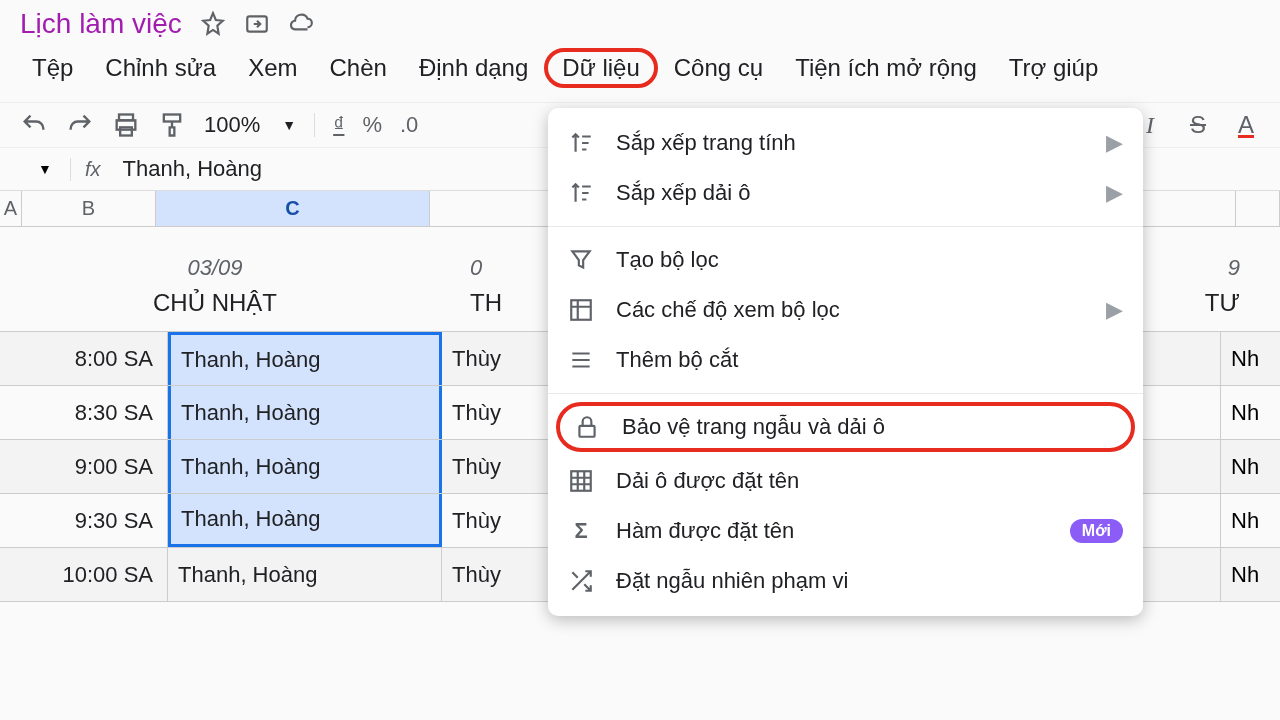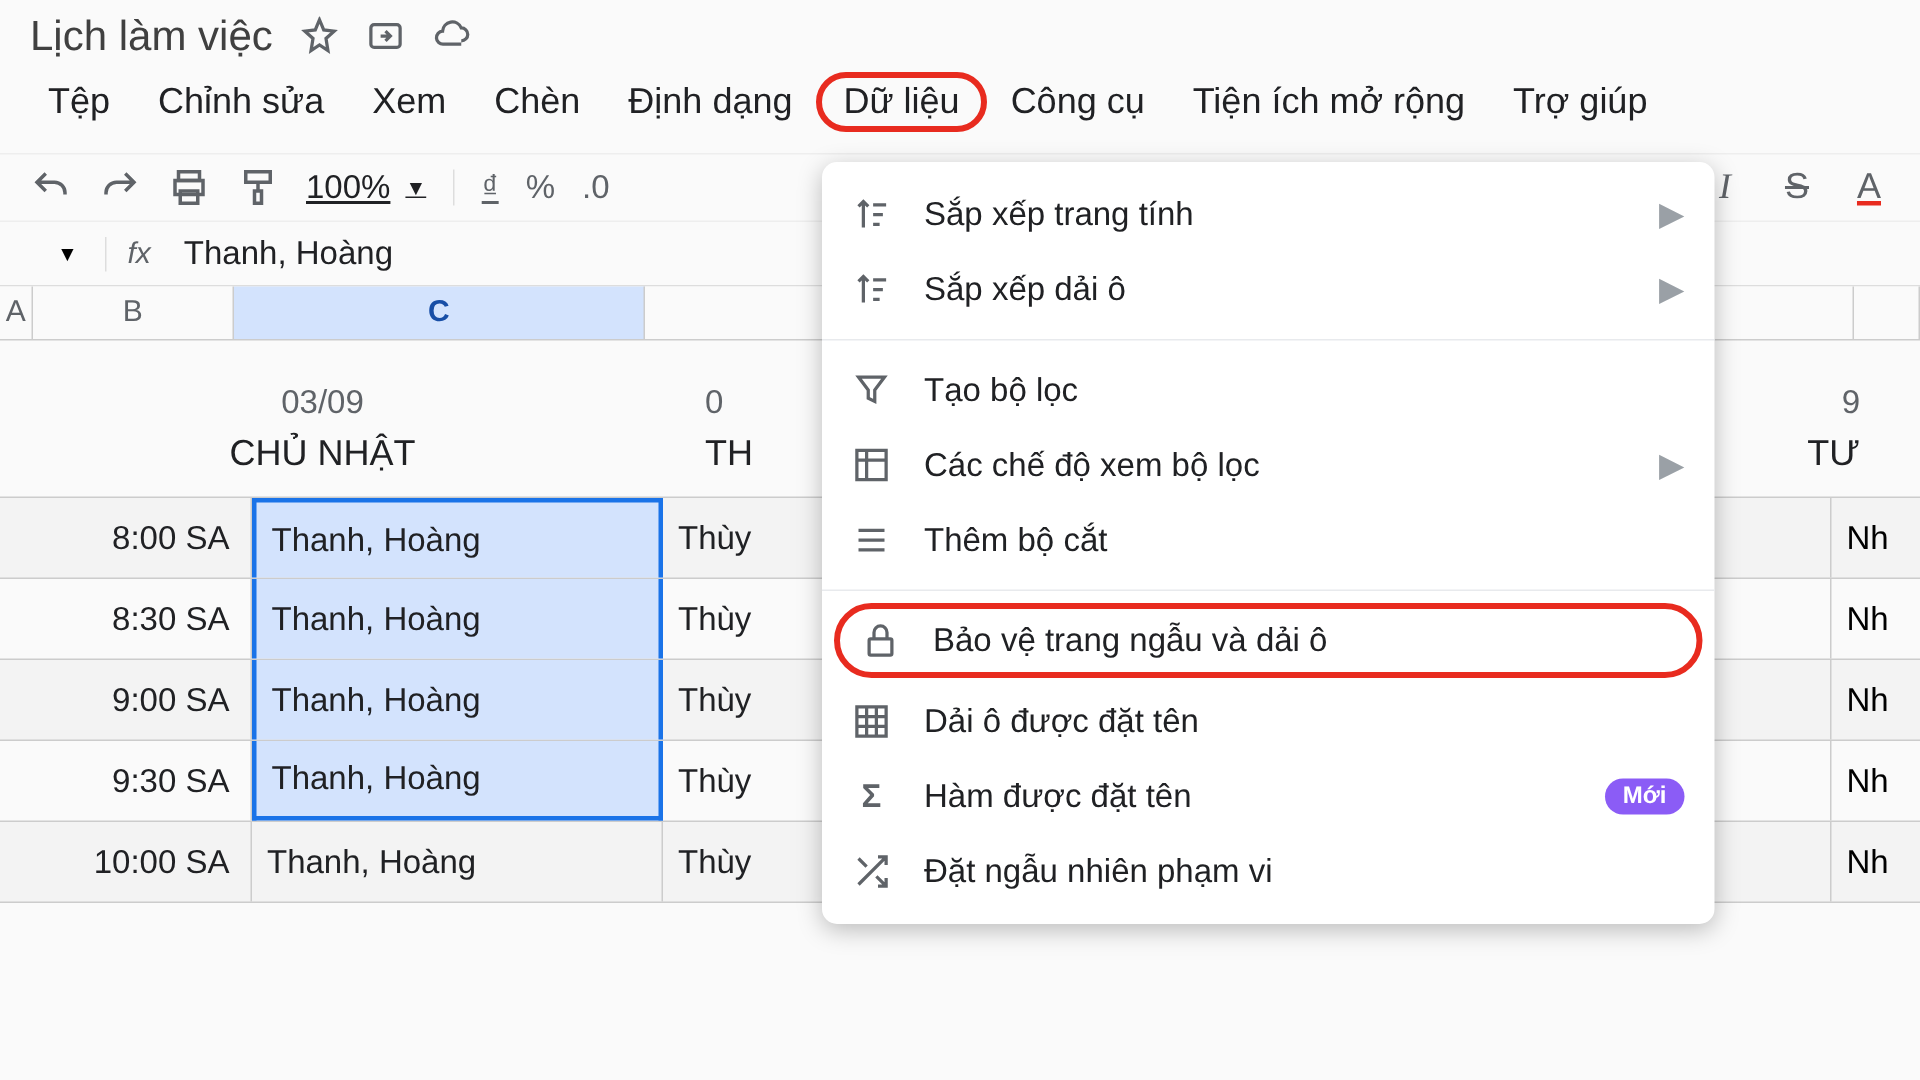--- a/index.html
+++ b/index.html
@@ -1,49 +1,49 @@
 <!DOCTYPE html>
 <html><head>
 <meta charset="utf-8">
 <style>
 * { margin: 0; padding: 0; box-sizing: border-box; font-family: Arial, sans-serif; }
 body { background: #fafafa; width: 1280px; height: 720px; overflow: hidden; position: relative; }
 
 .title-bar { display: flex; align-items: center; padding: 8px 20px 4px; gap: 18px; }
-.doc-title { font-size: 28px; color: #404040; }
+.doc-title { font-size: 28px; color: #a21caf; }
 .title-icon { width: 26px; height: 26px; display: flex; align-items: center; justify-content: center; color: #5f6368; }
 
 .menu-bar { display: flex; align-items: center; padding: 4px 16px 14px; gap: 0; }
 .menu-item { font-size: 24px; color: #202124; padding: 6px 16px; cursor: pointer; }
 .menu-item.active { border: 4px solid #e82b1f; border-radius: 26px; padding: 2px 14px; color: #202124; }
 
 .toolbar { display: flex; align-items: center; padding: 8px 20px; border-top: 1px solid #eee; border-bottom: 1px solid #eee; gap: 18px; }
 .tb-btn { width: 28px; height: 28px; display: flex; align-items: center; justify-content: center; color: #5f6368; }
-.zoom { font-size: 22px; color: #202124; display: flex; align-items: center; gap: 10px; text-decoration: underline; }
+.zoom { font-size: 22px; color: #202124; display: flex; align-items: center; gap: 22px; }
 .tb-text { font-size: 22px; color: #5f6368; }
 .toolbar-right { display: flex; align-items: center; gap: 20px; margin-left: auto; }
 
 .formula-bar { display: flex; align-items: center; padding: 8px 20px; border-bottom: 1px solid #ddd; }
 .fx-dropdown { width: 50px; display: flex; justify-content: center; }
 .fx-label { font-style: italic; font-size: 20px; color: #5f6368; padding: 0 14px; border-left: 1px solid #ddd; }
 .fx-value { font-size: 22px; color: #202124; padding-left: 8px; }
 
 .col-headers { display: flex; border-bottom: 1px solid #ccc; }
 .ch { border-right: 1px solid #ccc; text-align: center; font-size: 20px; color: #5f6368; padding: 6px 0; background: #fafafa; }
 .ch.selected { background: #d3e3fd; color: #174ea6; font-weight: bold; }
 .ch-a { width: 22px; }
 .ch-b { width: 134px; }
 .ch-c { width: 274px; }
 .ch-d { width: 118px; flex-grow: 1; }
 
 .grid { position: relative; }
 .day-headers { display: flex; padding-top: 28px; padding-bottom: 14px; }
 .day-col { text-align: center; }
 .day-col.c1 { width: 430px; margin-left: 0; }
-.day-col .date { font-size: 22px; color: #5f6368; }
+.day-col .date { font-size: 22px; color: #5f6368; font-style: italic; }
 .day-col .name { font-size: 24px; font-weight: normal; color: #202124; margin-top: 8px; }
 .day-col.partial { margin-left: 40px; text-align: left; }
 .day-col.right-partial { margin-left: auto; text-align: right; padding-right: 40px; }
 
 .schedule { border-top: 1px solid #ccc; }
 .sched-row { display: flex; border-bottom: 1px solid #ccc; height: 54px; align-items: stretch; }
 .sched-row:nth-child(odd) { background: #f3f3f3; }
 .time-cell { width: 168px; text-align: right; padding-right: 14px; font-size: 22px; color: #202124; display: flex; align-items: center; justify-content: flex-end; border-right: 1px solid #ccc; }
 .c-cell { width: 274px; padding-left: 10px; font-size: 22px; color: #202124; display: flex; align-items: center; border-right: 1px solid #ccc; }
 .c-cell.selected { border-left: 3px solid #1a73e8; border-right: 3px solid #1a73e8; background: #d3e3fd; }

